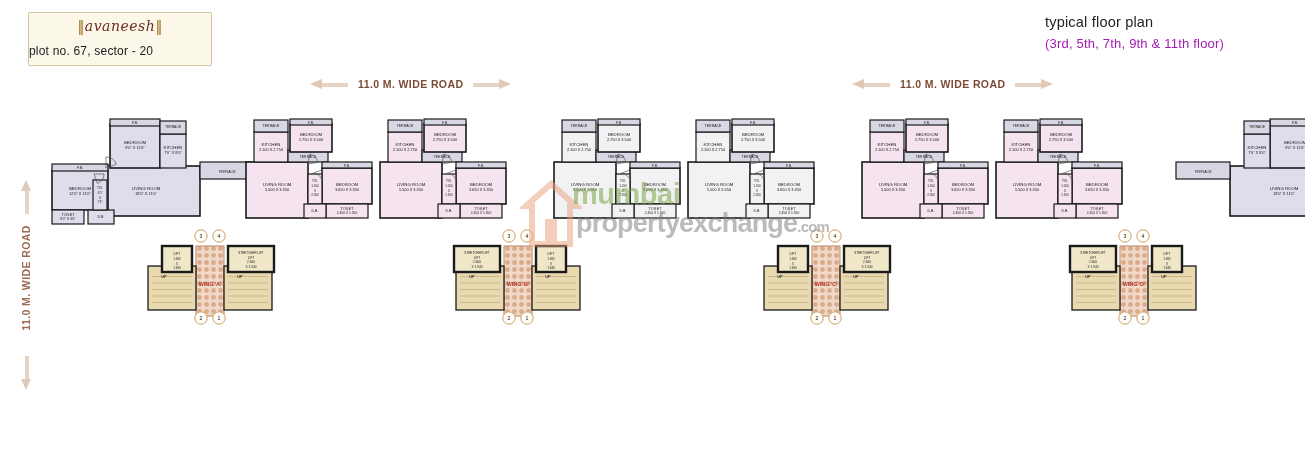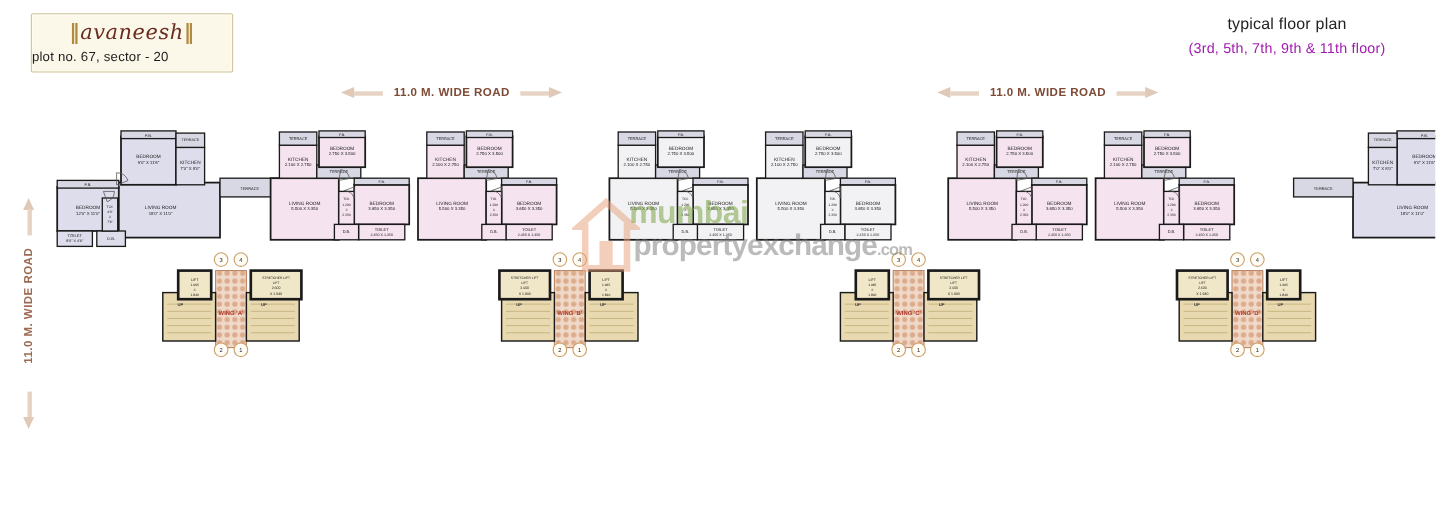--- a/index.html
+++ b/index.html
@@ -9,29 +9,29 @@
     color:#1a1a1a;
   }
   
   .logo-box{
     position:absolute;left:28px;top:12px;width:182px;height:52px;
     background:#fbf7e9;border:1px solid #cfc49a;border-radius:2px;
     box-shadow:0 0 0 1px #fdfbf2 inset;
   }
   .logo-word{
     position:absolute;left:0;top:5px;width:182px;text-align:center;
-    font-family:"DejaVu Serif", serif;font-style:italic;font-size:19px;
+    font-family:"DejaVu Serif", serif;font-style:italic;font-size:14px;
     color:#6b2d1f;letter-spacing:.5px;
   }
   .logo-word .bar{color:#b08a3e;font-style:normal;font-weight:bold;}
   .logo-sub{
     position:absolute;left:0;top:31px;width:182px;text-align:left;
     font-size:12px;color:#1d1d1d;letter-spacing:.2px;
   }
-  .title-block{position:absolute;right:10px;top:14px;text-align:center;width:250px;}
+  .title-block{position:absolute;right:10px;top:14px;text-align:left;width:250px;}
   .title-main{font-size:14.5px;color:#222;letter-spacing:.2px;}
   .title-sub{font-size:13px;color:#a21caf;margin-top:6px;letter-spacing:.2px;}
 
   
   .road-h{position:absolute;height:20px;display:flex;align-items:center;gap:10px;}
   .road-h .lbl{font-size:10.5px;font-weight:bold;color:#7d4a35;letter-spacing:.4px;white-space:nowrap;}
   .arw{width:38px;height:11px;position:relative;}
   .arw i{position:absolute;top:4px;height:4px;background:#e6d3c4;width:26px;}
   .arw.l i{left:12px;}
   .arw.r i{left:0;}

